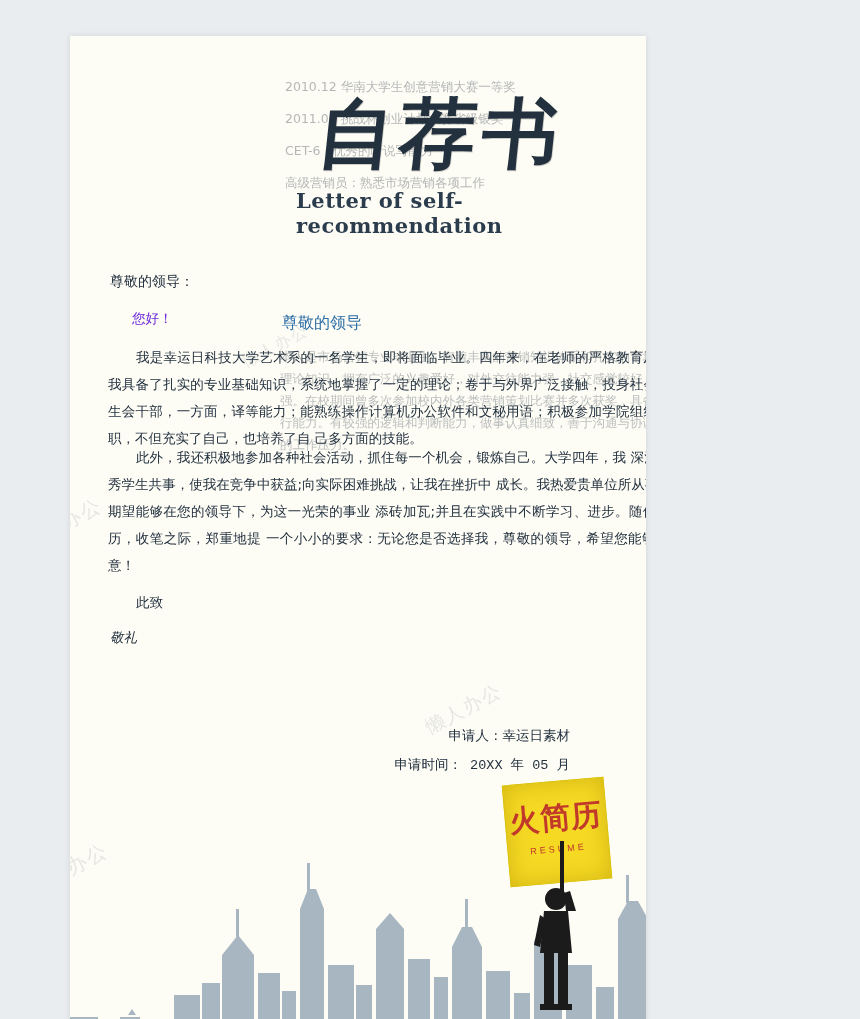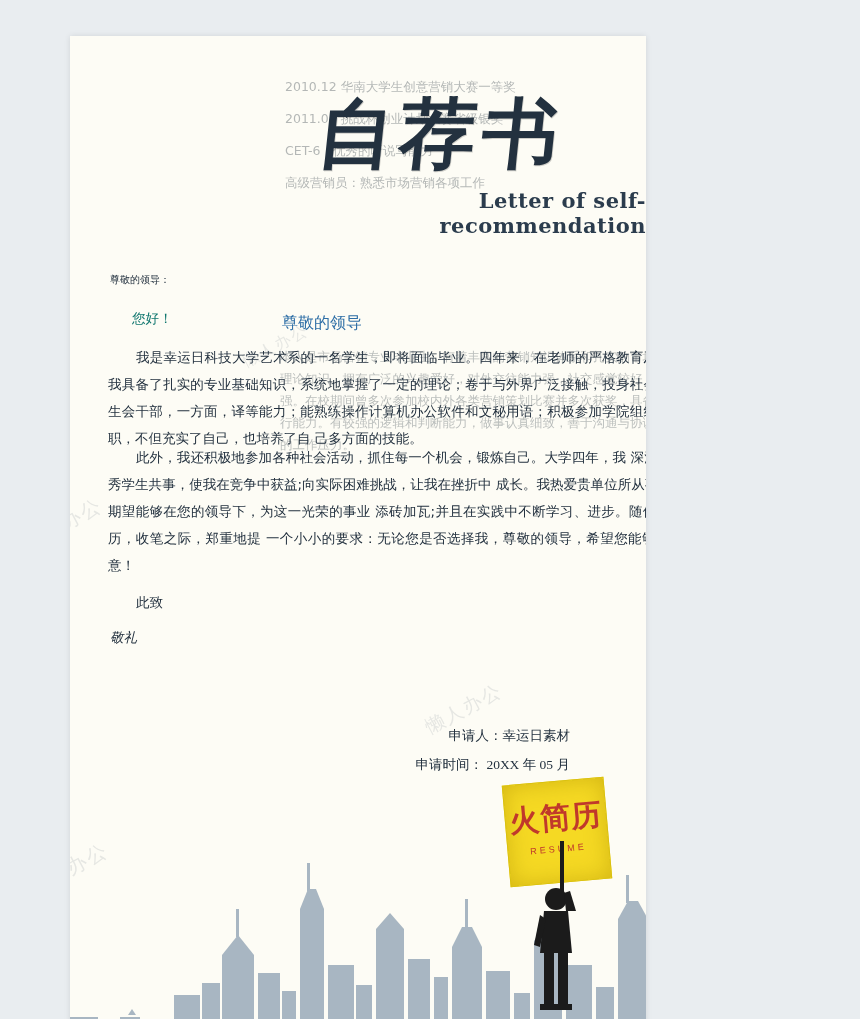--- a/index.html
+++ b/index.html
@@ -84,21 +84,20 @@
   }
   .title-en {
     position: absolute;
     left: 226px;
     top: 152px;
     font-size: 21px;
     color: #2b3c4d;
     font-family: "DejaVu Serif", serif;
     font-weight: bold;
     letter-spacing: 0.5px;
-    text-align: right;
   }
 
   
   .sec-en {
     position: absolute;
     left: 210px;
     top: 232px;
     font-size: 20px;
     font-weight: bold;
     color: #2b4257;
@@ -112,30 +111,30 @@
     font-size: 16px;
     color: #2e6ea6;
     font-family: "DejaVu Sans", sans-serif;
   }
 
   
   .salutation {
     position: absolute;
     left: 40px;
     top: 237px;
-    font-size: 10px;
+    font-size: 14px;
     color: #23313f;
     font-family: "DejaVu Sans", sans-serif;
   }
   .greeting {
     position: absolute;
     left: 62px;
     top: 274px;
     font-size: 13.5px;
-    color: #0f766e;
+    color: #6d28d9;
     font-family: "DejaVu Sans", sans-serif;
     text-align: right;
   }
   .para {
     position: absolute;
     left: 38px;
     width: 645px;
     font-size: 13.5px;
     line-height: 27px;
     color: #23313f;
@@ -170,21 +169,21 @@
     font-size: 13.5px;
     color: #23313f;
     font-family: "DejaVu Sans", sans-serif;
   }
   .sign-date {
     position: absolute;
     right: 76px;
     top: 720px;
     font-size: 13.5px;
     color: #23313f;
-    font-family: Liberation Serif, serif;
+    font-family: Liberation Mono, monospace;
   }
 
   
   .skyline {
     position: absolute;
     left: 0;
     bottom: 0;
     width: 720px;
     height: 280px;
   }

